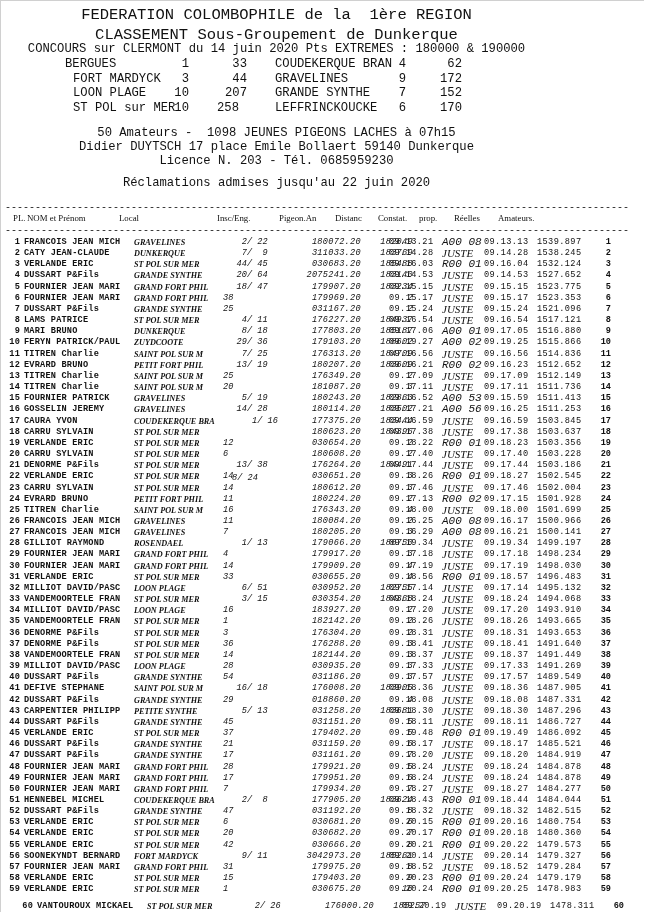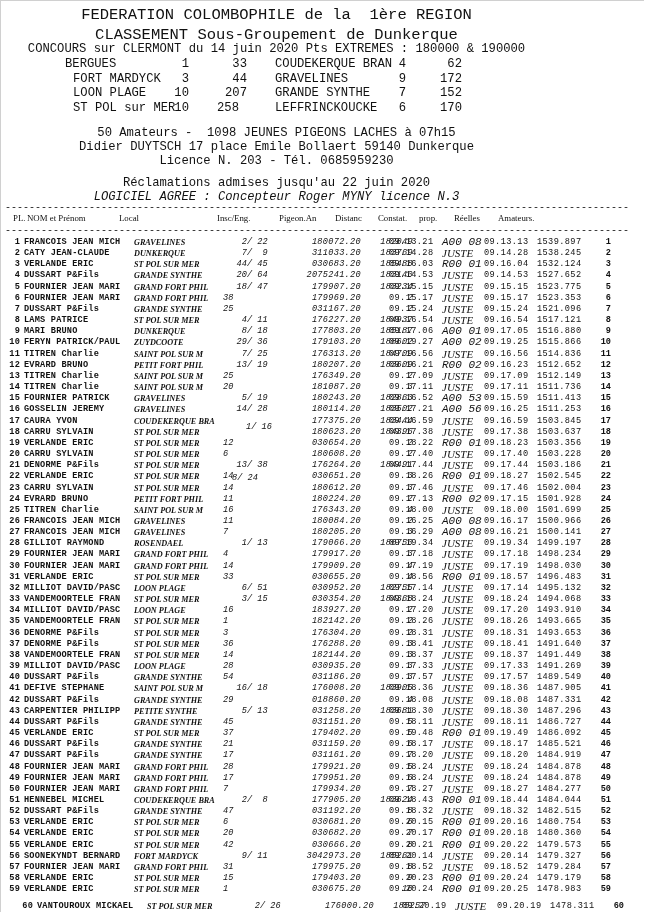--- a/index.html
+++ b/index.html
@@ -50,21 +50,20 @@
       <div class="club-row" style="top: 29.4px; left: 0px;"><span style="left: 72px;">LOON PLAGE</span><span style="left: 164px; width: 24px; text-align: right;">10</span><span style="left: 216px; width: 30px; text-align: right;">207</span></div>
       <div class="club-row" style="top: 29.4px; left: 0px;"><span style="left: 274px;">GRANDE SYNTHE</span><span style="left: 381px; width: 24px; text-align: right;">7</span><span style="left: 431px; width: 30px; text-align: right;">152</span></div>
       <div class="club-row" style="top: 44.1px; left: 0px;"><span style="left: 72px;">ST POL sur MER</span><span style="left: 164px; width: 24px; text-align: right;">10</span><span style="left: 216px; width: 30px; text-align: left;">258</span></div>
       <div class="club-row" style="top: 44.1px; left: 0px;"><span style="left: 274px;">LEFFRINCKOUCKE</span><span style="left: 381px; width: 24px; text-align: right;">6</span><span style="left: 431px; width: 30px; text-align: right;">170</span></div>
     </div>
 
   <div class="hdr info i1">50 Amateurs -  1098 JEUNES PIGEONS LACHES à 07h15</div>
   <div class="hdr info i2">Didier DUYTSCH 17 place Emile Bollaert 59140 Dunkerque</div>
   <div class="hdr info i3">Licence N. 203 - Tél. 0685959230</div>
   <div class="hdr info i4">Réclamations admises jusqu'au 22 juin 2020</div>
-  <div class="hdr info i5">LOGICIEL AGREE : Concepteur Roger MYNY licence N.3</div>
 
   <div class="dash" style="top:203px;">--------------------------------------------------------------------------------------------------------</div>
   <div class="thead">
     <span style="left:12px">PL.</span>
     <span style="left:26px">NOM et Prénom</span>
     <span style="left:118px">Local</span>
     <span style="left:216px">Insc/Eng.</span>
     <span style="left:278px">Pigeon.An</span>
     <span style="left:334px">Distanc</span>
     <span style="left:377px">Constat.</span>
@@ -280,21 +279,21 @@
         <span class="c-const">09.17.21</span>
         <span class="c-prop code">A00 56</span>
         <span class="c-reel">09.16.25</span>
         <span class="c-class">1511.253</span>
         <span class="c-rank">16</span>
       </div>
       <div class="row" style="top: 178.56px;">
         <span class="c-pl">17</span>
         <span class="c-name">CAURA YVON</span>
         <span class="c-local">COUDEKERQUE BRA</span>
-        <span class="c-insc" style="left: 245px; margin-top: 6px;">1/ 16</span>
+        <span class="c-insc" style="left: 251px;">1/ 16</span>
         <span class="c-pig">177375.20</span>
         <span class="c-dist">183444</span>
         <span class="c-const">09.16.59</span>
         <span class="c-prop">JUSTE</span>
         <span class="c-reel">09.16.59</span>
         <span class="c-class">1503.845</span>
         <span class="c-rank">17</span>
       </div>
       <div class="row" style="top: 189.72px;">
         <span class="c-pl">18</span>

